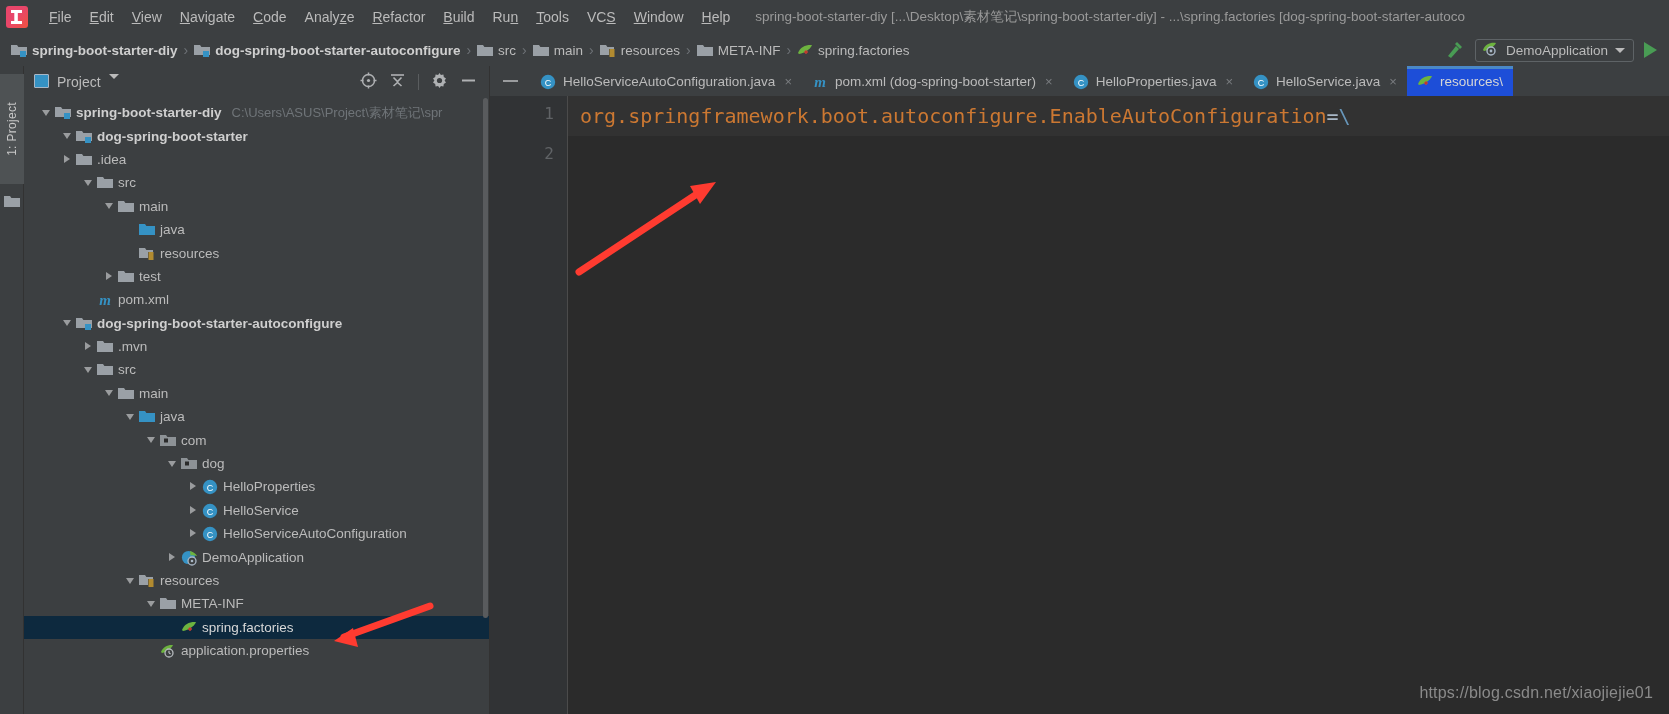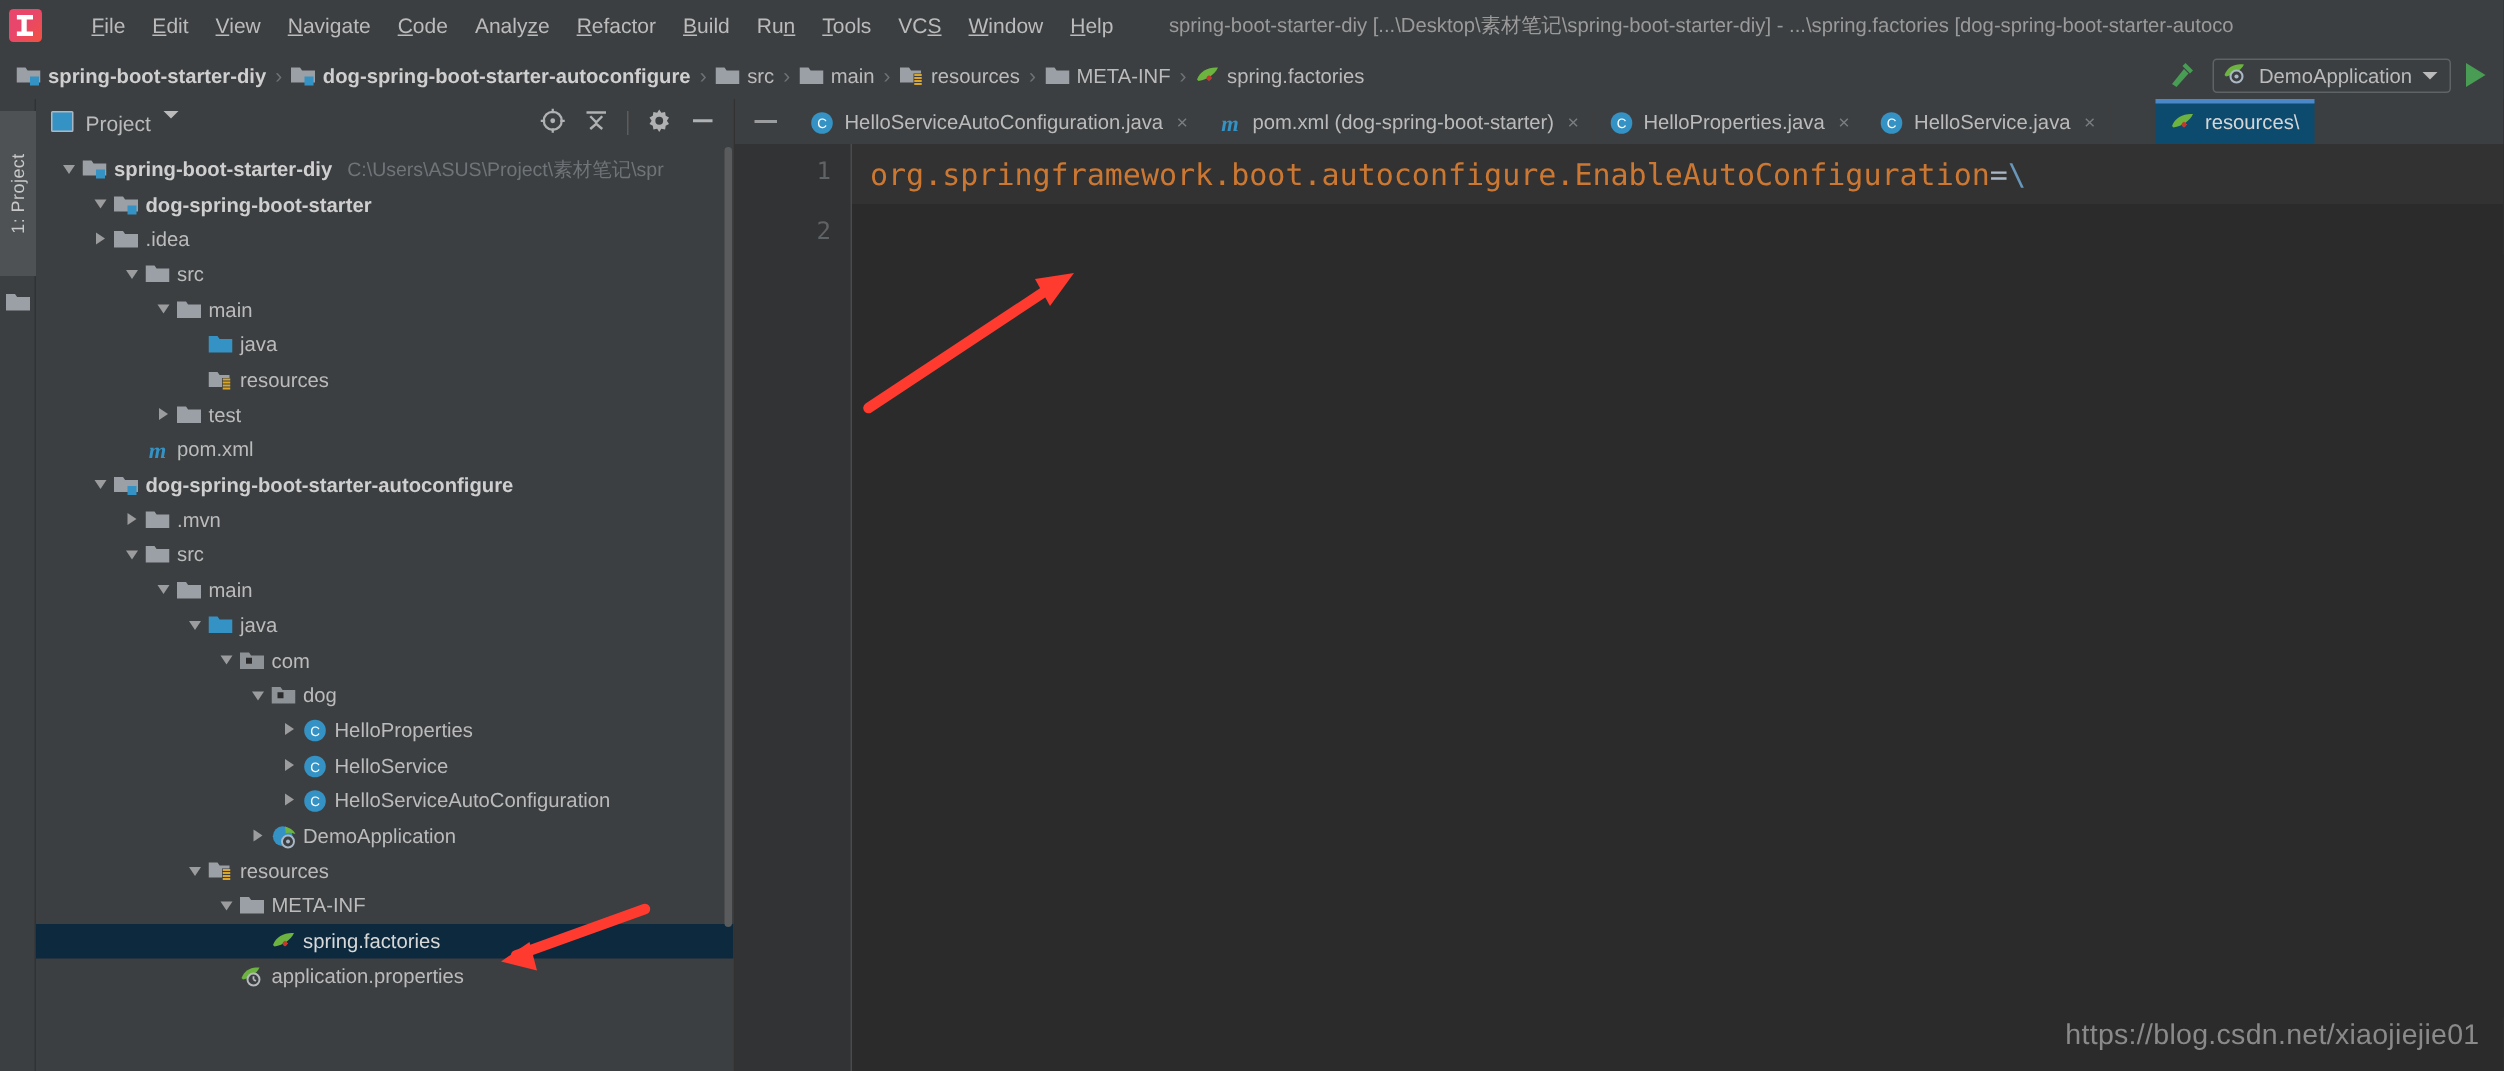--- a/index.html
+++ b/index.html
@@ -9,21 +9,21 @@
     font-family:"Liberation Sans", sans-serif;
     font-size:13.5px;
     color:#BBBBBB;
     -webkit-font-smoothing:antialiased;
   }
   .app { position:relative; width:1669px; height:714px; }
 
   
   .menubar {
     height:34px; background:#3C3F41; display:flex; align-items:center;
-    padding-left:6px; gap:16px; white-space:nowrap; overflow:hidden;
+    padding-left:6px; gap:4px; white-space:nowrap; overflow:hidden;
   }
   .logo {
     width:22px; height:22px; margin-right:8px; position:relative; flex:none;
     border-radius:3px;
     background:linear-gradient(135deg,#E8466A 0%, #E8466A 45%, #F2523F 100%);
   }
   .logo::after{
     content:""; position:absolute; left:5px; top:4px; width:11px; height:14px;
     background:#ffffff;
     clip-path:polygon(0 0,100% 0,100% 22%,62% 22%,62% 78%,100% 78%,100% 100%,0 100%,0 78%,30% 78%,30% 22%,0 22%);
@@ -150,21 +150,21 @@
     white-space:nowrap; flex:none; overflow:hidden;
   }
   .tab-minus {
     width:40px; display:flex; align-items:center; justify-content:center; flex:none;
   }
   .tab-minus i { display:block; width:15px; height:2px; background:#9A9C9E; }
   .tab {
     display:flex; align-items:center; gap:7px; padding:0 10px; flex:none;
     cursor:default; position:relative; background:#3C3F41;
   }
-  .tab.active { background:#0c4a6e;margin-left:30px; }
+  .tab.active { background:#1d4ed8; }
   .tab.active::after {
     content:""; position:absolute; left:0; right:0; top:0; height:3px; background:#4A88C7;
   }
   .tab .tname { font-size:13.5px; color:#BBBBBB; }
   .tab.active .tname { color:#D6D6D6; }
   .tab .xclose {
     font-size:13px; color:#7A7D80; line-height:1; margin-left:2px;
   }
 
   .editor-wrap { flex:1; display:flex; min-height:0; position:relative; }
@@ -188,21 +188,21 @@
   .tok-esc { color:#6897BB; }
   .hl-bg   { background:#32473A; }
   .caret {
     display:inline-block; width:1.5px; height:26px; background:#BBBBBB;
     vertical-align:-5px; margin-left:-1px;
   }
   .line1-hl { position:absolute; left:0; right:0; top:0; height:40px; background:#323232; }
 
   .watermark {
     position:absolute; right:16px; bottom:12px;
-    font-size:19px; color:#8A8A8A; letter-spacing:.2px;margin-top:40px;
+    font-size:16px; color:#8A8A8A; letter-spacing:.2px;margin-top:40px;
   }
 
   
   .annot { position:absolute; left:0; top:0; width:1669px; height:714px; pointer-events:none; }
 </style>
 </head>
 <body>
 
 <div class="app">
 

